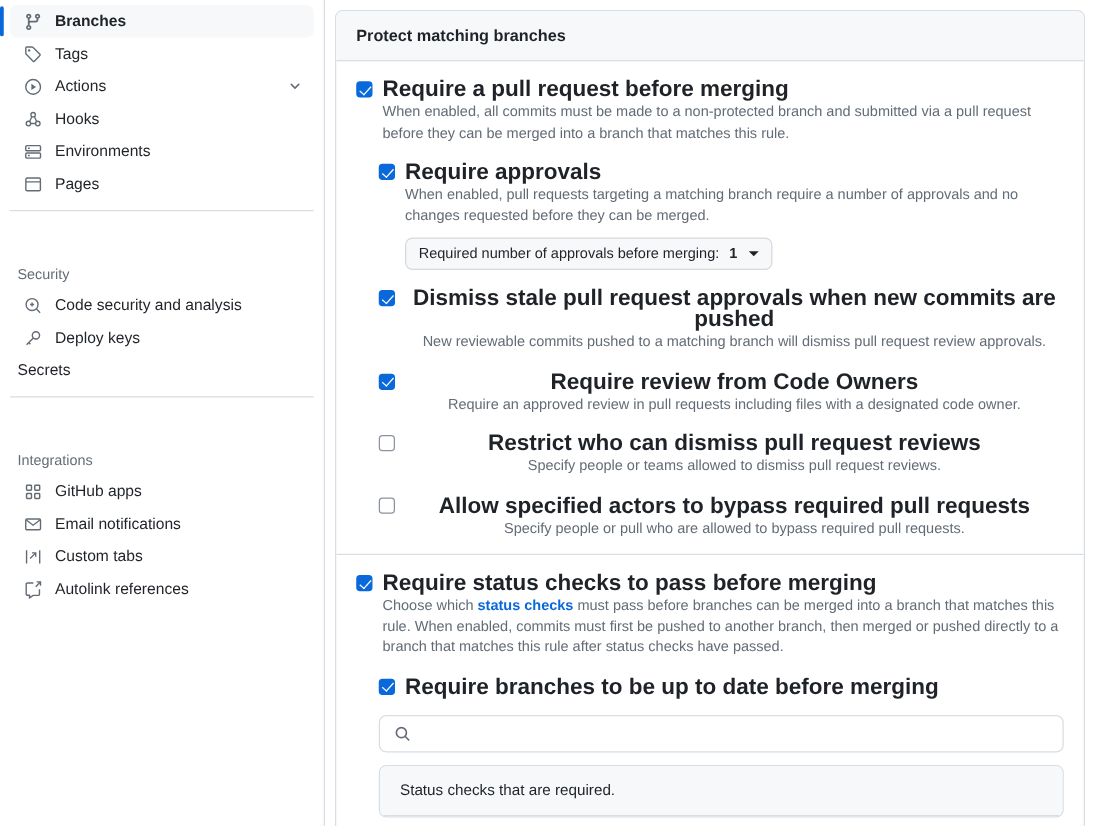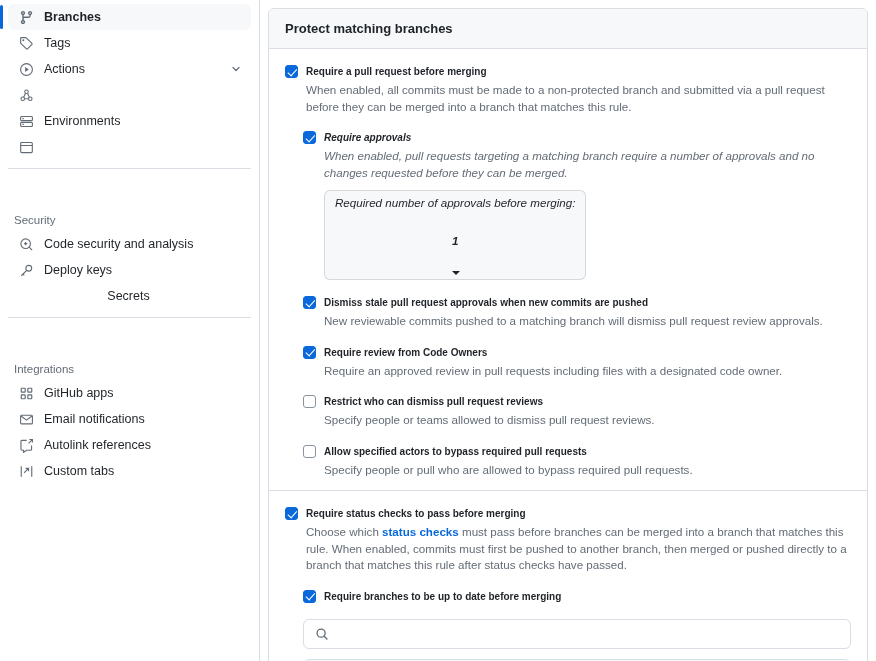--- a/index.html
+++ b/index.html
@@ -61,21 +61,21 @@
     width: 3px; height: 24px;
     background: #0969da;
     border-radius: 6px;
   }
   .nav-item .label { flex: 1 1 auto; white-space: nowrap; }
   .nav-item .chev {
     width: 14px; height: 14px;
     color: #636c76;
     display: flex; align-items: center; justify-content: center;
   }
-  .nav-item.no-icon { padding-left: 6px; text-align: center; }
+  .nav-item.no-icon { padding-left: 6px; }
   .nav-divider {
     height: 1px;
     background: #d8dee4;
     margin: 8px 0 8px 0;
   }
   .nav-heading {
     font-size: 11.5px;
     color: #636c76;
     padding: 0 8px 0 6px;
     height: 22px;
@@ -109,21 +109,21 @@
     font-weight: 600;
     color: #1f2328;
     line-height: 19px;
   }
   .panel-body { padding: 0; }
 
   .section { padding: 14px 16px 12px 16px; }
   .section + .section { border-top: 1px solid #d8dee4; }
 
   .chk-row { display: flex; align-items: flex-start; gap: 8px; }
-  .chk-row + .chk-row { margin-top: 14px; }
+  .chk-row + .chk-row { margin-top: 14px; text-align: center; }
   .chk-block { flex: 1 1 auto; min-width: 0; }
 
   .cb {
     width: 13px; height: 13px;
     flex: 0 0 13px;
     margin-top: 2px;
     border-radius: 3px;
     border: 1px solid #8b949e;
     background: #ffffff;
     position: relative;
@@ -137,50 +137,49 @@
     content: "";
     position: absolute;
     left: 3.6px; top: 0.8px;
     width: 4px; height: 7.5px;
     border: solid #ffffff;
     border-width: 0 1.7px 1.7px 0;
     transform: rotate(42deg);
   }
 
   .chk-title {
-    font-size: 10px;
+    font-size: 18px;
     font-weight: 600;
     color: #1f2328;
     line-height: 17px;
   }
   .chk-desc {
     font-size: 11.6px;
     color: #636c76;
     line-height: 16.5px;
     margin-top: 2px;
     max-width: 580px;
   }
   .chk-desc a { color: #0969da; text-decoration: none; cursor: pointer; font-weight: bold; }
 
   .nested { margin-left: 18px; }
 
   .select-btn {
     display: inline-flex;
     align-items: center;
-    gap: 22px;
+    gap: 8px;
     margin-top: 9px;
     padding: 4px 10px;
     background: #f6f8fa;
     border: 1px solid rgba(31,35,40,0.15);
     border-radius: 6px;
     font-size: 11.6px;
     color: #1f2328;
     cursor: pointer;
     line-height: 16px;
-    flex-direction: column;
   }
   .select-btn .val { font-weight: 600; }
   .caret {
     width: 0; height: 0;
     border-left: 4px solid transparent;
     border-right: 4px solid transparent;
     border-top: 4px solid #1f2328;
     margin-left: 1px;
   }
 
@@ -277,40 +276,42 @@
 
       <div class="nav-item">
         <span class="ico">
           <svg width="15" height="15" viewBox="0 0 16 16" fill="none" stroke="currentColor" stroke-width="1.15">
               <circle cx="4" cy="11.5" r="1.9"></circle>
               <circle cx="12" cy="11.5" r="1.9"></circle>
               <circle cx="8" cy="4" r="1.9"></circle>
               <path d="M6.9 5.7 5 9.8M9.1 5.7 11 9.8M6 11.5h4"></path>
             </svg>
         </span>
+        <span class="label">Hooks</span>
       </div>
 
       <div class="nav-item">
         <span class="ico">
           <svg width="15" height="15" viewBox="0 0 16 16" fill="none" stroke="currentColor" stroke-width="1.2">
               <rect x="1.7" y="2.7" width="12.6" height="4.4" rx="1"></rect>
               <rect x="1.7" y="8.9" width="12.6" height="4.4" rx="1"></rect>
               <path d="M3.6 4.9h1.5M3.6 11.1h1.5"></path>
             </svg>
         </span>
         <span class="label">Environments</span>
       </div>
 
       <div class="nav-item">
         <span class="ico">
           <svg width="15" height="15" viewBox="0 0 16 16" fill="none" stroke="currentColor" stroke-width="1.2">
               <rect x="1.8" y="2.6" width="12.4" height="10.8" rx="1.1"></rect>
               <path d="M1.8 5.9h12.4M4.2 4.2h.01M6 4.2h.01"></path>
             </svg>
         </span>
+        <span class="label">Pages</span>
       </div>
     </div>
 
     <div class="nav-divider"></div>
 
     <div>
       <div class="nav-heading">Security</div>
 
       <div class="nav-item">
         <span class="ico">
@@ -360,35 +361,35 @@
               <rect x="1.7" y="3.4" width="12.6" height="9.2" rx="1"></rect>
               <path d="m2.2 4.3 5.8 4.4 5.8-4.4"></path>
             </svg>
         </span>
         <span class="label">Email notifications</span>
       </div>
 
       <div class="nav-item">
         <span class="ico">
           <svg width="15" height="15" viewBox="0 0 16 16" fill="none" stroke="currentColor" stroke-width="1.2">
+              <path d="M2.4 2.4v11.2M13.6 2.4v11.2"></path>
+              <path d="M5.4 9.4 10 4.8M7 4.6h3.2v3.2"></path>
+            </svg>
+        </span>
+        <span class="label">Custom tabs</span>
+      </div>
+
+      <div class="nav-item">
+        <span class="ico">
+          <svg width="15" height="15" viewBox="0 0 16 16" fill="none" stroke="currentColor" stroke-width="1.2">
               <path d="M13.4 7.9v4.2a1 1 0 0 1-1 1H8l-3.1 2.2V13H3.1a1 1 0 0 1-1-1V3.5a1 1 0 0 1 1-1h5.1"></path>
               <path d="M10.2 5.8 14.2 1.8M11 1.6h3.3v3.3"></path>
             </svg>
         </span>
         <span class="label">Autolink references</span>
-      </div>
-
-      <div class="nav-item">
-        <span class="ico">
-          <svg width="15" height="15" viewBox="0 0 16 16" fill="none" stroke="currentColor" stroke-width="1.2">
-              <path d="M2.4 2.4v11.2M13.6 2.4v11.2"></path>
-              <path d="M5.4 9.4 10 4.8M7 4.6h3.2v3.2"></path>
-            </svg>
-        </span>
-        <span class="label">Custom tabs</span>
       </div>
     </div>
   </nav>
 
   <main class="main">
     <div class="panel">
 
       <div class="panel-header">Protect matching branches</div>
 
       <div class="panel-body">
@@ -398,21 +399,21 @@
           <div class="chk-row">
             <span class="cb checked"></span>
             <div class="chk-block">
               <div class="chk-title">Require a pull request before merging</div>
               <div class="chk-desc">When enabled, all commits must be made to a non-protected branch and submitted via a pull request before they can be merged into a branch that matches this rule.</div>
             </div>
           </div>
 
           <div class="nested">
 
-            <div class="chk-row" style="margin-top:14px;font-style:italic;">
+            <div class="chk-row" style="margin-top:14px;">
               <span class="cb checked"></span>
               <div class="chk-block">
                 <div class="chk-title">Require approvals</div>
                 <div class="chk-desc">When enabled, pull requests targeting a matching branch require a number of approvals and no changes requested before they can be merged.</div>
                 <div class="select-btn">
                   <span>Required number of approvals before merging:</span>
                   <span class="val">1</span>
                   <span class="caret"></span>
                 </div>
               </div>

